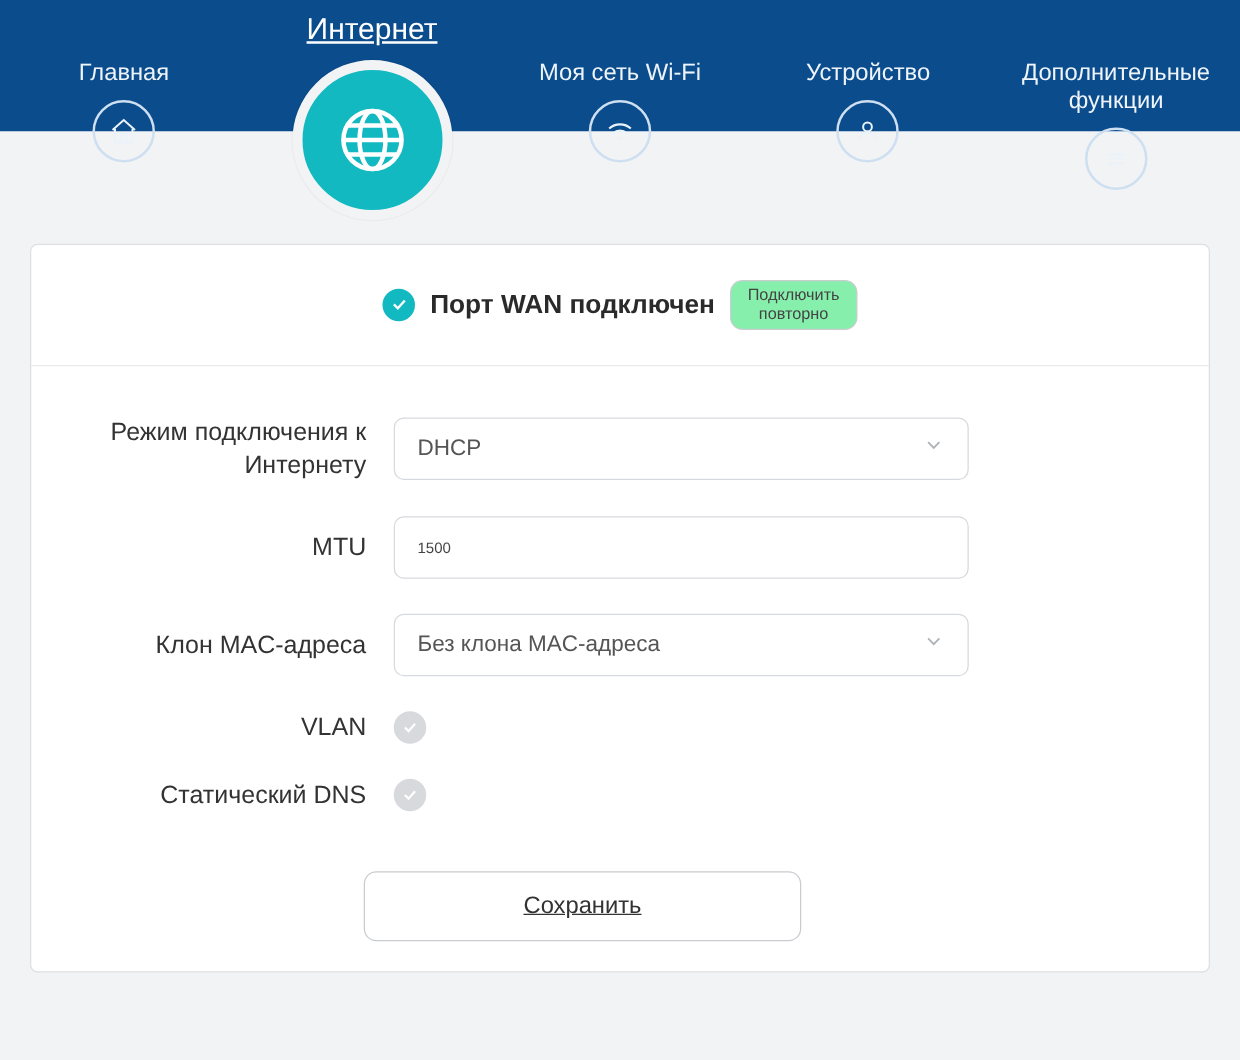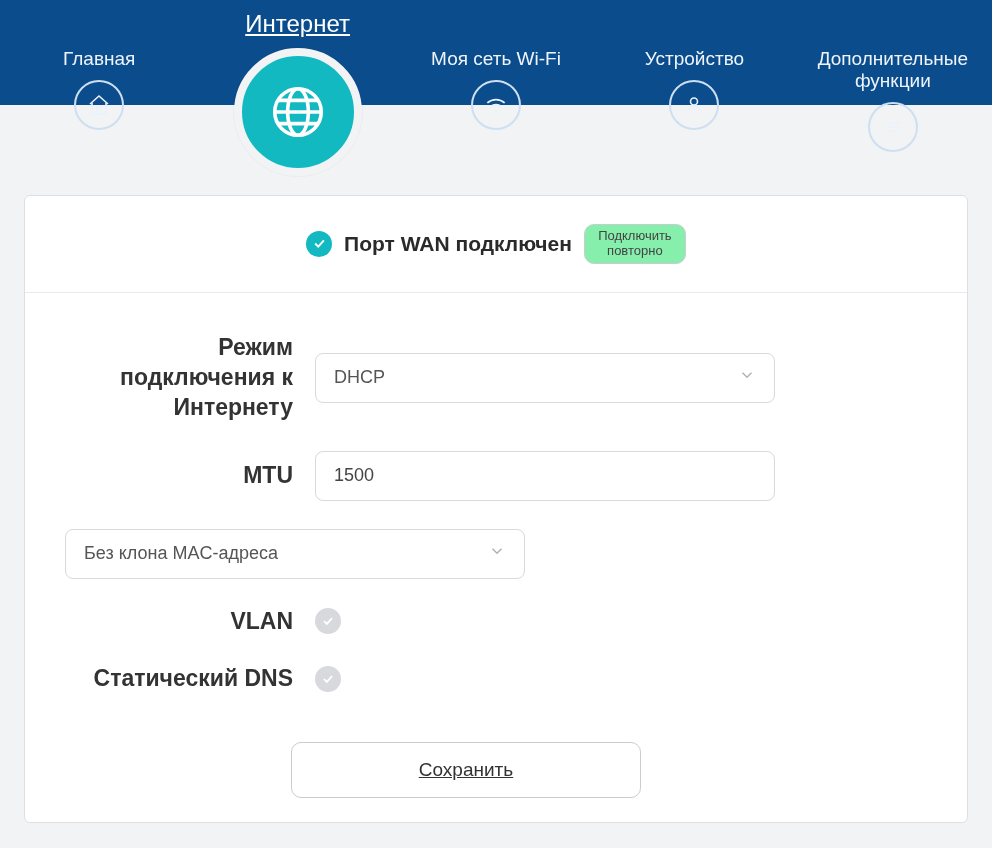--- a/index.html
+++ b/index.html
@@ -109,43 +109,42 @@
   }
   .form-row {
     display: flex;
     align-items: center;
     margin-bottom: 28px;
   }
   .form-label {
     width: 250px;
     text-align: right;
     padding-right: 22px;
-    font-size: 23px;
+    font-size: 20px;
     color: #333;
     line-height: 1.3;
-    font-weight: bold;
   }
   .control {
     width: 460px;
     height: 50px;
     border: 1px solid #d6d9dd;
     border-radius: 8px;
     padding: 0 18px;
     font-size: 18px;
     color: #555;
     display: flex;
     align-items: center;
     justify-content: space-between;
     background: #fff;
   }
   .control.input input {
     border: none;
     outline: none;
     width: 100%;
-    font-size: 18px;
+    font-size: 12px;
     color: #444;
     background: transparent;
   }
   .chevron {
     color: #aeb3b9;
   }
   .toggle-tick {
     width: 26px;
     height: 26px;
     border-radius: 50%;
@@ -265,20 +264,21 @@
     </div>
 
     <div class="form-row">
       <div class="form-label">MTU</div>
       <div class="control input">
         <input type="text" value="1500" style="">
       </div>
     </div>
 
     <div class="form-row">
+      <div class="form-label">Клон MAC-адреса</div>
       <div class="control">
         <span>Без клона MAC-адреса</span>
         <span class="chevron">
           <svg width="18" height="18" viewBox="0 0 24 24" fill="none" stroke="currentColor" stroke-width="2">
               <polyline points="6 9 12 15 18 9"></polyline>
             </svg>
         </span>
       </div>
     </div>
 

